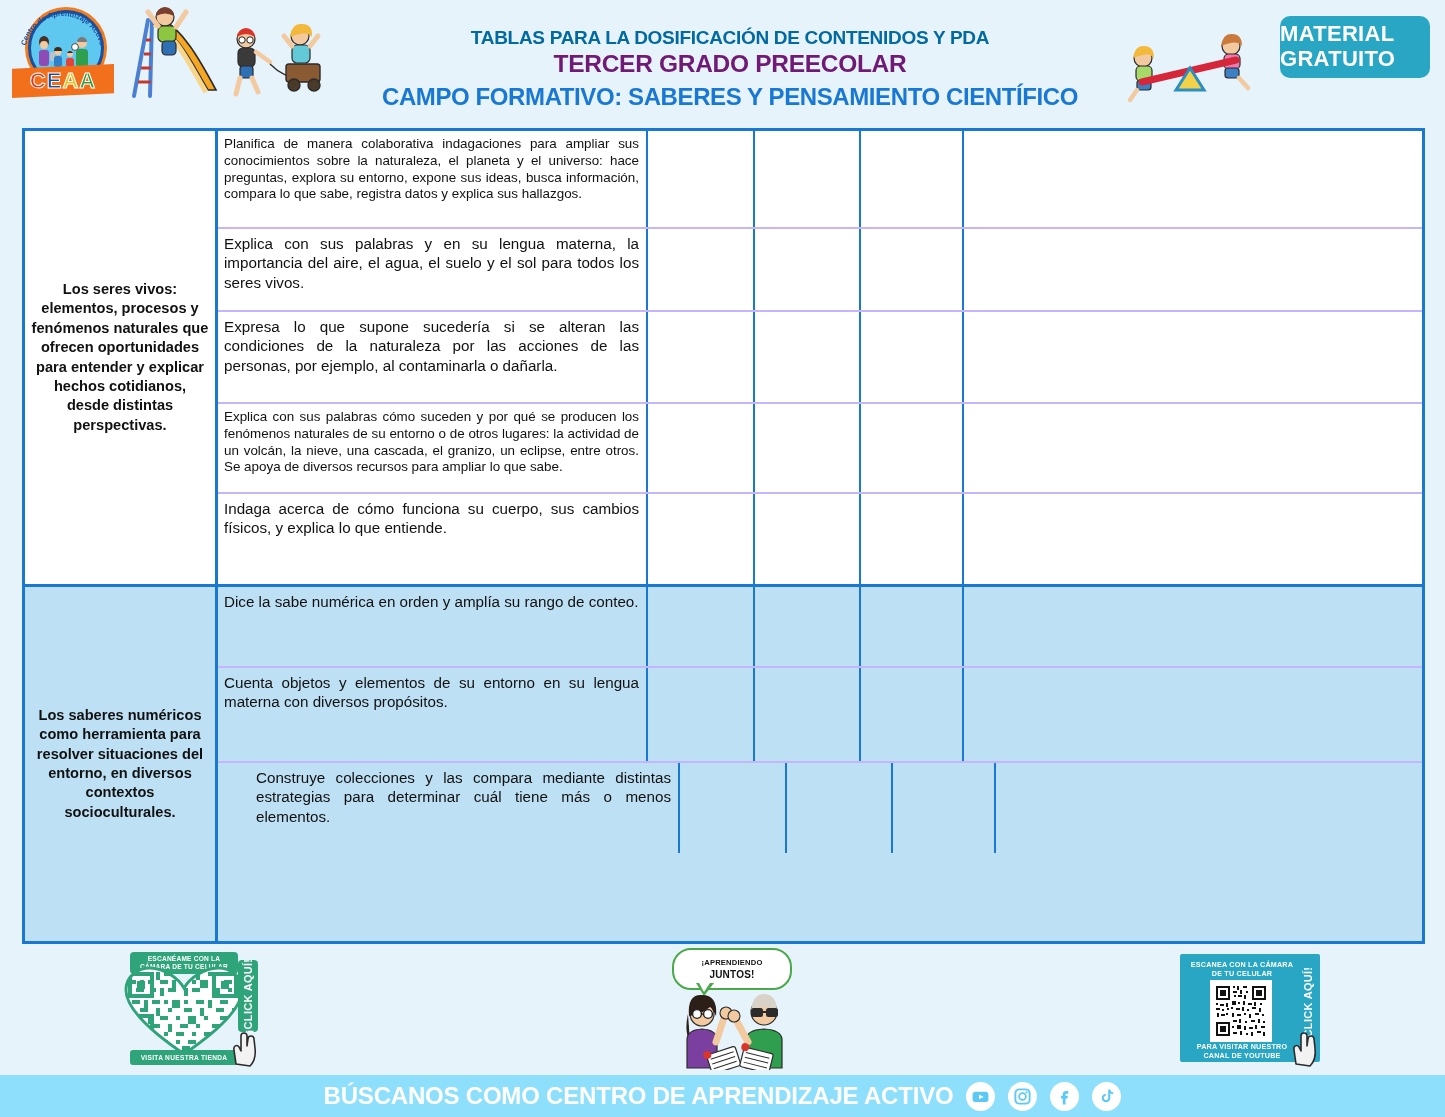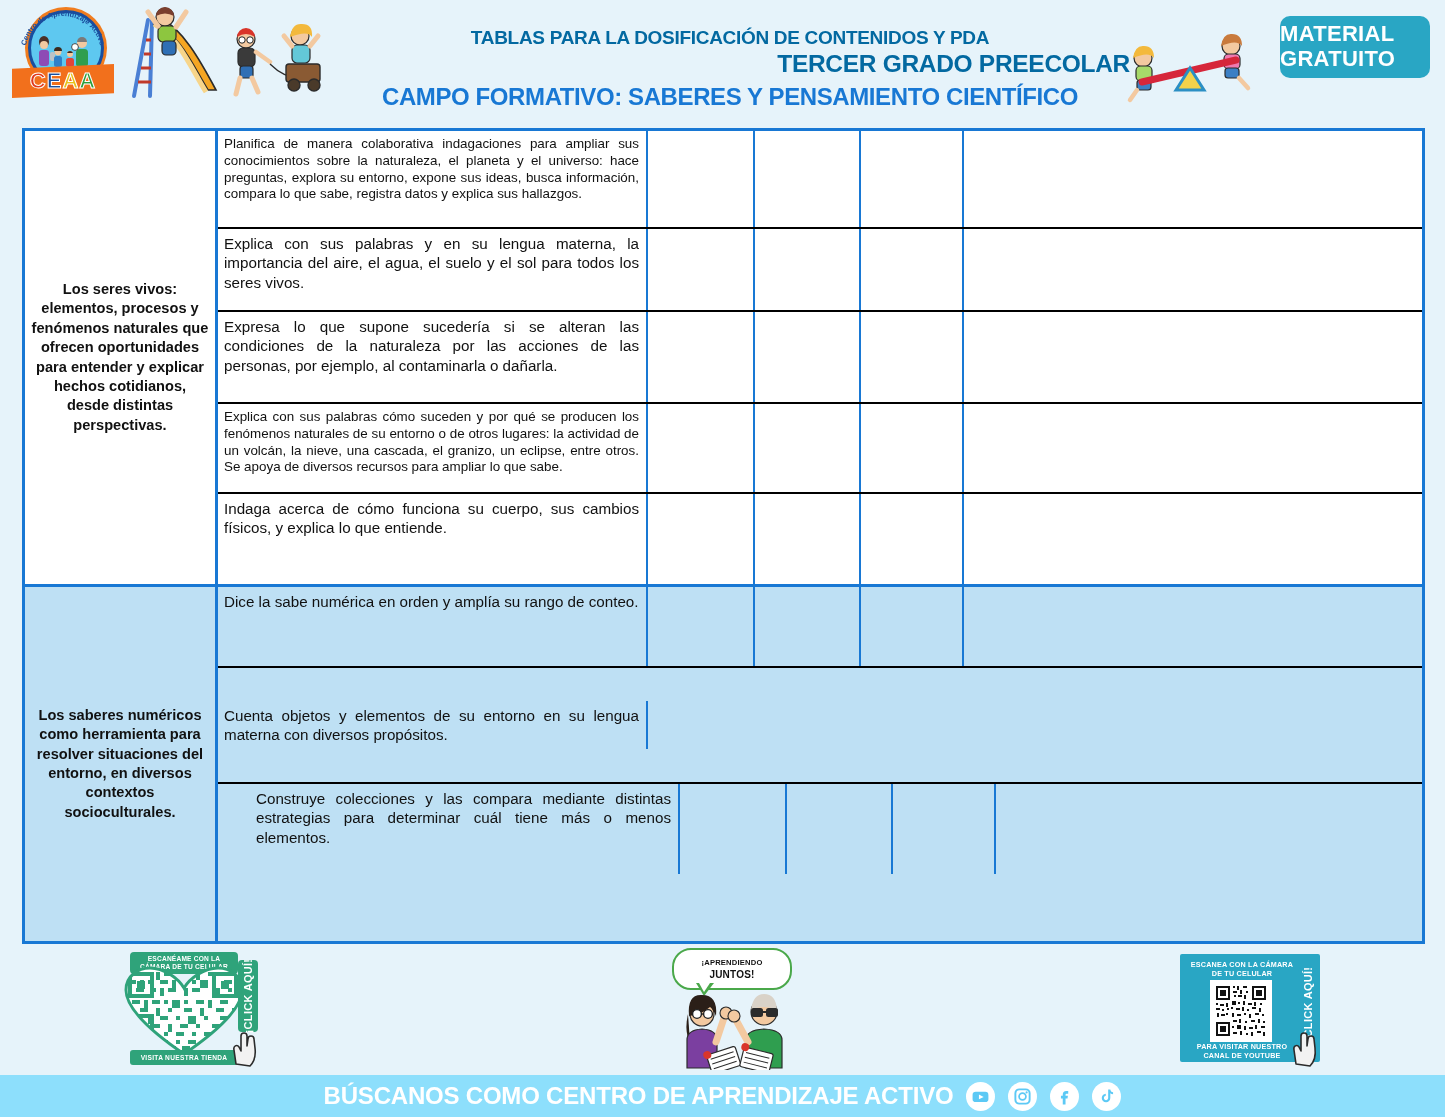--- a/index.html
+++ b/index.html
@@ -41,21 +41,21 @@
   .lb1{color:#e03a1e;}.lb2{color:#1a4e9e;}.lb3{color:#e8c21a;}.lb4{color:#2a9e3c;}
 
   .art-slide{position:absolute;left:120px;top:4px;width:110px;height:100px;}
   .art-kids2{position:absolute;left:218px;top:22px;width:130px;height:82px;}
   .art-seesaw{position:absolute;left:1110px;top:32px;width:160px;height:72px;}
 
   .title-block{
     position:absolute;left:330px;top:26px;width:800px;text-align:center;
   }
   .title-l1{font-size:19px;font-weight:bold;color:#0369a1;letter-spacing:-0.3px;line-height:1.22;white-space:nowrap;}
-  .title-l2{font-size:24.5px;font-weight:bold;color:#0369a1;letter-spacing:-0.3px;line-height:1.22;text-align:right;}
+  .title-l2{font-size:24.5px;font-weight:bold;color:#701a75;letter-spacing:-0.3px;line-height:1.22;}
   .title-l3{font-size:24px;font-weight:bold;color:#1878d4;letter-spacing:-0.4px;line-height:1.3;margin-top:2px;white-space:nowrap;}
 
   .material-badge{
     position:absolute;left:1280px;top:16px;width:150px;height:62px;
     background:#29a6c4;border-radius:10px;
     display:flex;flex-direction:column;align-items:flex-start;justify-content:center;
     color:#fff;font-weight:bold;font-size:22px;line-height:1.12;letter-spacing:0.3px;
   }
 
   
@@ -72,21 +72,21 @@
   .content-col{
     width:193px;flex:0 0 193px;
     border-right:3px solid #1878d4;box-sizing:border-box;
     display:flex;align-items:center;justify-content:center;
     padding:4px 6px;
   }
   .content-col-label{
     font-size:14.6px;font-weight:bold;color:#111;text-align:center;line-height:1.33;
   }
   .rows-col{flex:1;display:flex;flex-direction:column;}
-  .row{display:flex;border-bottom:2px solid #000000;box-sizing:border-box;}
+  .row{display:flex;border-bottom:2px solid #c4b5fd;box-sizing:border-box;}
   .row:last-child{border-bottom:none;}
   .pda-cell{
     width:430px;flex:0 0 430px;border-right:2px solid #1878d4;box-sizing:border-box;
     padding:5px 7px 5px 6px;display:flex;align-items:flex-start;
   }
   .pda-text{font-size:15.2px;line-height:1.27;color:#111;text-align:justify;text-align-last:left;}
   .pda-text.small{font-size:13.4px;line-height:1.25;}
   .mark-cell{border-right:2px solid #1878d4;box-sizing:border-box;}
   .mc1{width:107px;flex:0 0 107px;}
   .mc2{width:106px;flex:0 0 106px;}
@@ -94,21 +94,21 @@
   .mc4{flex:1;border-right:none;}
 
   
   .s1r1{height:98px;}
   .s1r2{height:83px;}
   .s1r3{height:92px;}
   .s1r4{height:90px;}
   .s1r5{height:90px;border-bottom:none;}
   
   .s2r1{height:81px;}
-  .s2r2{height:116px;align-items:center;}
+  .s2r2{height:95px;}
   .s2r3{height:90px;margin-left:32px;}
   .s2r4{height:85px;border-bottom:none;}
 
   
   .bottom{position:absolute;left:0;top:944px;width:1445px;height:131px;background:#e6f3fa;}
 
   .qr-left{position:absolute;left:112px;top:8px;width:150px;height:112px;}
   .qr-left-top{
     position:absolute;left:18px;top:0;width:108px;height:22px;background:#2fa37a;border-radius:4px;
     display:flex;flex-direction:column;align-items:center;justify-content:center;

